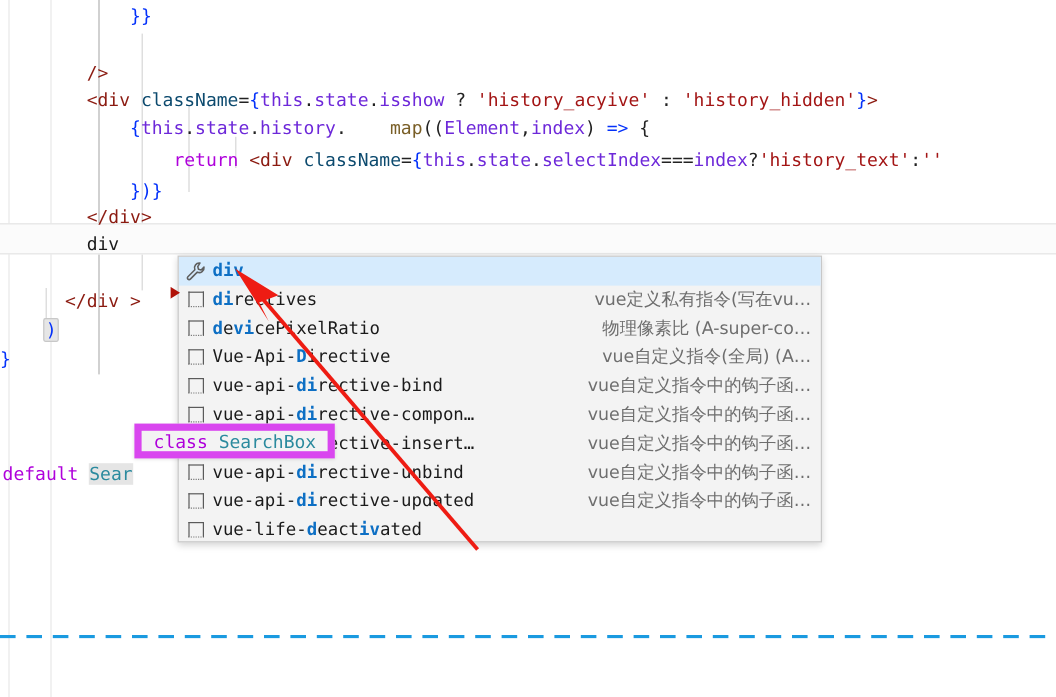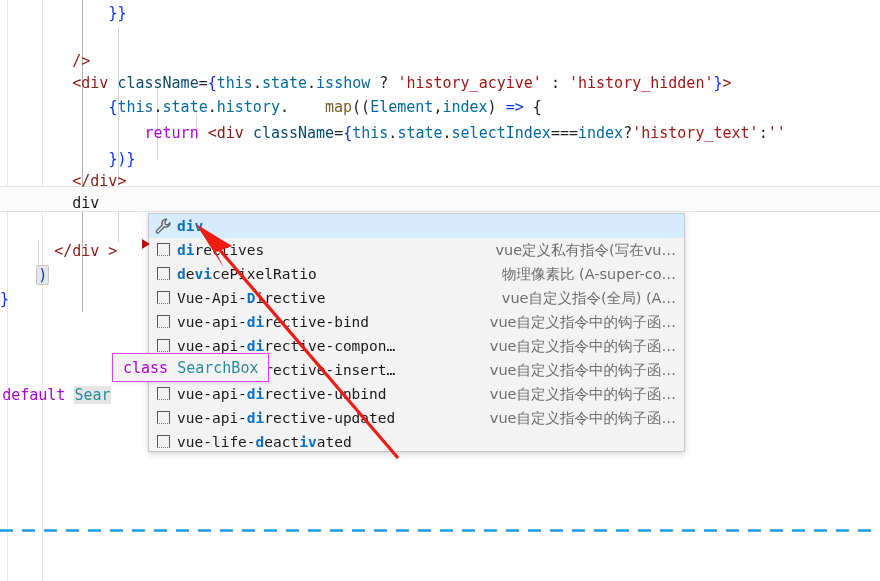--- a/index.html
+++ b/index.html
@@ -57,21 +57,21 @@
     white-space: pre;
     font-size: 15px;
     font-family: "DejaVu Sans Mono", "Liberation Mono", monospace;
     color: #000000;
     letter-spacing: 0px;
   }
   .t-plain   { color: #1a1a1a; }
   .t-tag     { color: #8b1a10; }
   .t-attr    { color: #0c4a6e; }
   .t-brace   { color: #0431fa; }
-  .t-ident   { color: #0369a1; margin-top: 20px; }
+  .t-ident   { color: #6d28d9; margin-top: 20px; }
   .t-string  { color: #a31515; }
   .t-keyword { color: #af00db; }
   .t-method  { color: #795e26; margin-left: 36px; }
   .t-punct   { color: #222222; }
   .t-teal    { color: #2b8a9e; }
 
   
   .fold-box {
     background: #e6e6e6;
     border: 1px solid #c8c8c8;
@@ -149,21 +149,21 @@
   .sg-row.selected .sg-detail { color: #444444; }
   .sg-detail.cjk { font-family: "DejaVu Sans", "Liberation Sans", sans-serif; font-size: 14.5px; }
 
   
   #hover-tip {
     position: absolute;
     left: 112px; top: 353px;
     height: 29px;
     padding: 0 10px;
     background: #f3f3f3;
-    border: 1px solid #d946ef;
+    border: 6px solid #d946ef;
     box-sizing: border-box;
     display: flex;
     align-items: center;
     font-size: 15px;
     font-family: "DejaVu Sans Mono", "Liberation Mono", monospace;
     white-space: pre;
     box-shadow: 0 1px 3px rgba(0,0,0,0.12);
     z-index: 40;
   }
 

